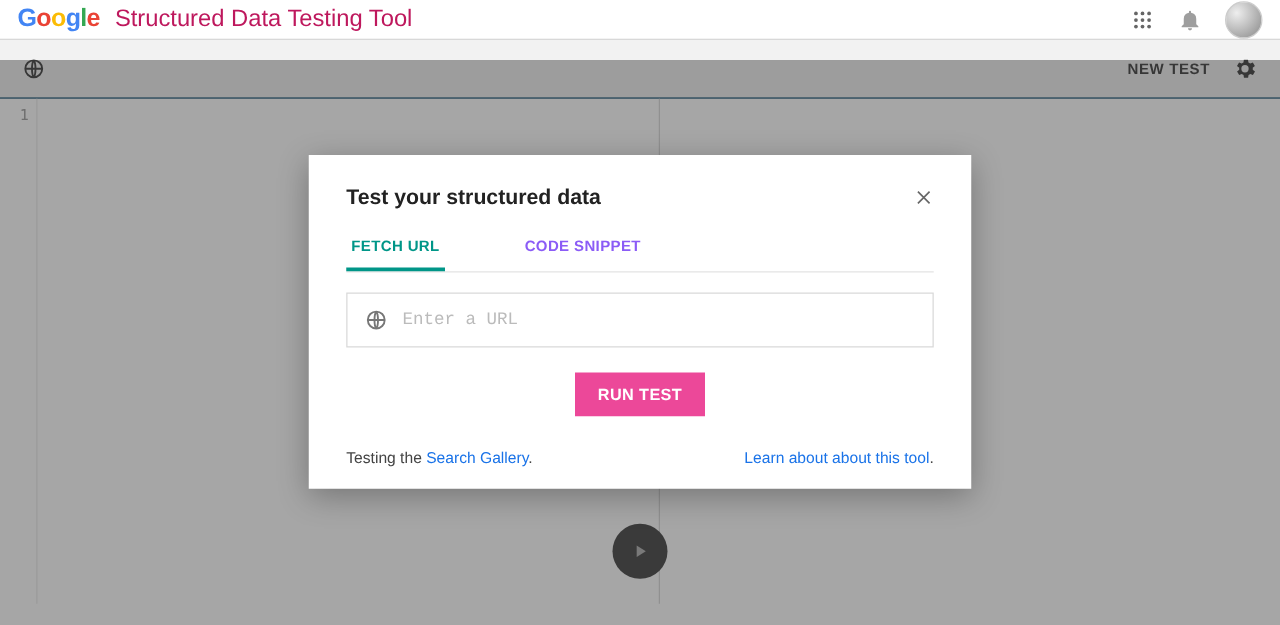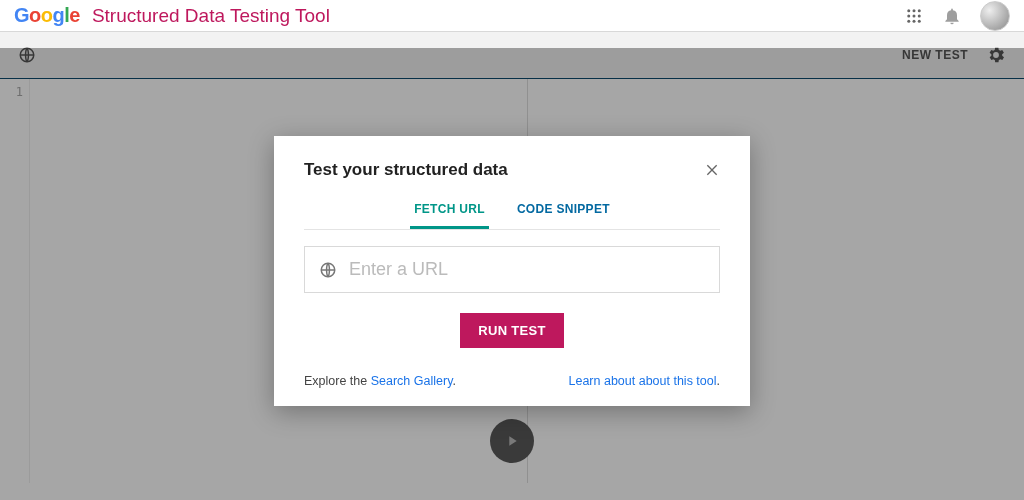--- a/index.html
+++ b/index.html
@@ -83,54 +83,54 @@
 
   
   .scrim {
     position:absolute; top:48px; left:0; right:0; bottom:0;
     background: rgba(0,0,0,0.35);
   }
 
   
   .modal {
     position:absolute;
-    top: 136px; left:50%; transform:translateX(-50%);
-    width: 476px;
+    top: 124px; left:50%; transform:translateX(-50%);
+    width: 530px;
     background:#fff;
     padding: 24px 30px 18px;
     box-shadow: 0 6px 24px rgba(0,0,0,0.3);
   }
   .modal-header {
     display:flex; justify-content:space-between; align-items:center;
     margin-bottom: 14px;
   }
   .modal-title { font-size:17px; font-weight:700; color:#222; }
   .close-icon { width:16px; height:16px; color:#666; cursor:pointer; }
   .tabs {
-    display:flex; justify-content:center; gap:24px;
+    display:flex; gap:60px;
     border-bottom:1px solid #e4e4e4; margin-bottom:16px;
   }
   .tab {
     padding: 8px 4px 10px; font-size:12px; font-weight:600;
-    color:#0369a1; cursor:pointer; letter-spacing:0.3px;
+    color:#8b5cf6; cursor:pointer; letter-spacing:0.3px;
     border-bottom: 3px solid transparent;
   }
   .tab.active { color:#009688; border-bottom:3px solid #009688; }
   .url-field {
     display:flex; align-items:center; gap:12px;
     border:1px solid #d9d9d9; padding: 12px 14px; margin-bottom:20px;
   }
   .url-field .globe-icon { color:#777; flex-shrink:0; }
   .url-input {
-    border:none; outline:none; width:100%; font-size:18px; color:#ec4899;
+    border:none; outline:none; width:100%; font-size:14px; color:#ec4899;font-family:Liberation Mono, monospace;
   }
   .url-input::placeholder { color:#bbb; }
   .run-btn {
     display:block; margin: 13px auto 26px;
-    background:#be185d; color:#fff; border:none;
+    background:#ec4899; color:#fff; border:none;
     padding: 10px 18px; font-size:13px; font-weight:600;
     cursor:pointer; letter-spacing:0.3px;
   }
   .modal-footer {
     display:flex; justify-content:space-between;
     font-size:12.5px; color:#444;
   }
   .modal-footer a { color:#1a73e8; text-decoration:none; cursor:pointer; }
 </style>
 </head>
@@ -218,19 +218,19 @@
       <svg viewBox="0 0 24 24" width="18" height="18" fill="none" stroke="#777" stroke-width="2">
           <circle cx="12" cy="12" r="9"></circle>
           <path d="M3 12h18M12 3c2.5 3 2.5 15 0 18M12 3c-2.5 3-2.5 15 0 18"></path>
         </svg>
     </span>
     <input class="url-input" type="text" placeholder="Enter a URL" style="">
   </div>
   <button class="run-btn">RUN TEST</button>
   <div class="modal-footer">
     <span>
-      <span>Explore the </span><a>Search Gallery</a><span>.</span>
+      <span>Testing the </span><a>Search Gallery</a><span>.</span>
     </span>
     <span>
       <a>Learn about about this tool</a><span>.</span>
     </span>
   </div>
 </div>
 
 </body></html>

